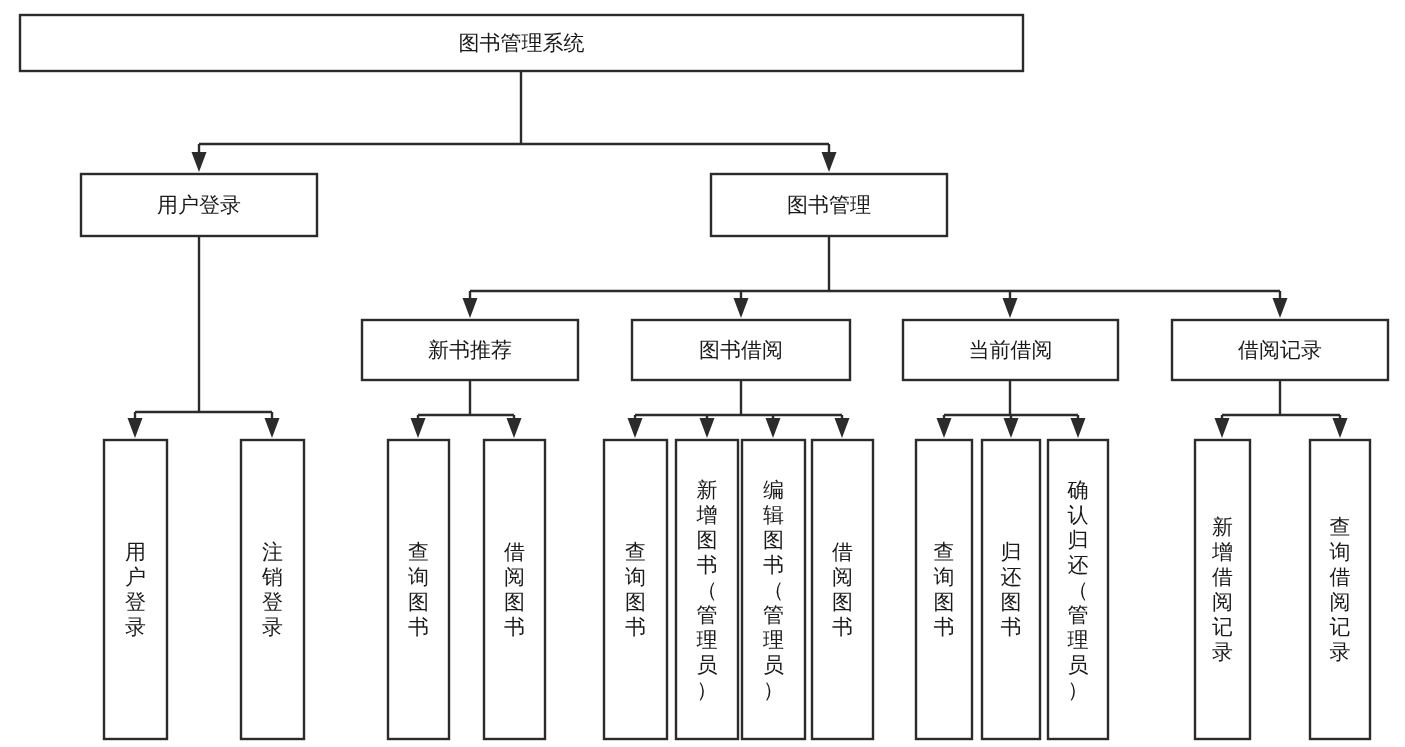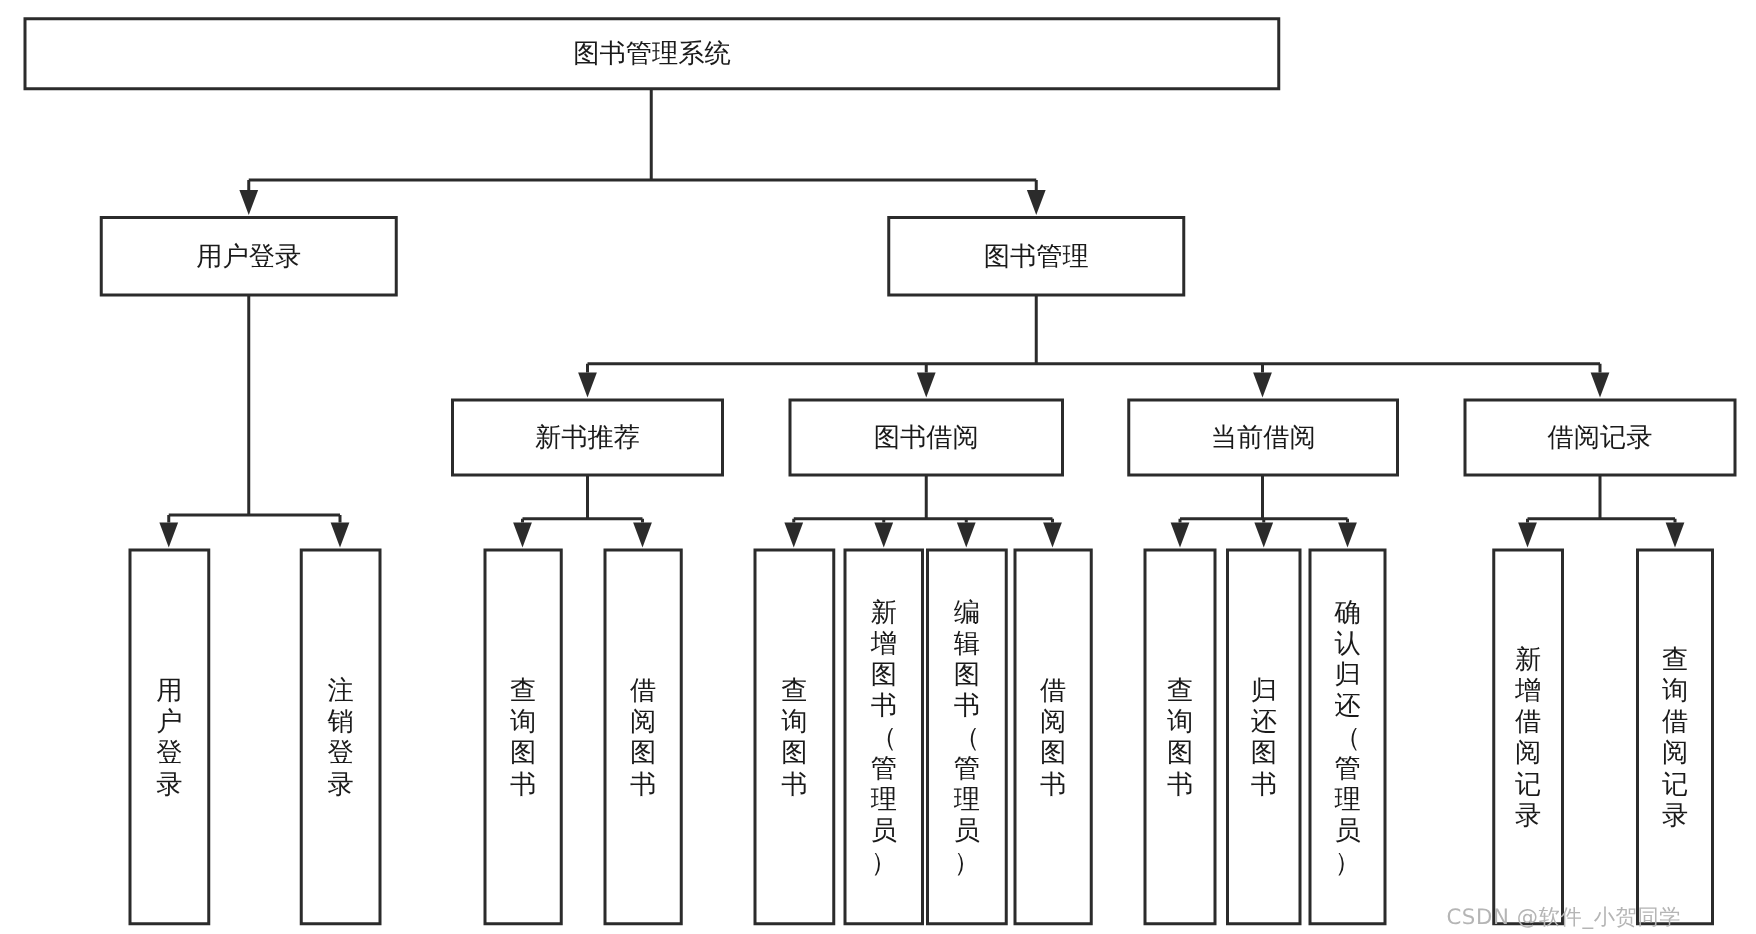--- a/index.html
+++ b/index.html
@@ -213,14 +213,13 @@
         <g>
           <rect x="1195" y="436" width="55" height="299" class="node-box"></rect>
           <text x="1222.5" class="node-label-v"><tspan x="1222.5" y="530">新</tspan><tspan x="1222.5" y="555">增</tspan><tspan x="1222.5" y="580">借</tspan><tspan x="1222.5" y="605">阅</tspan><tspan x="1222.5" y="630">记</tspan><tspan x="1222.5" y="655">录</tspan></text>
         </g>
         <g>
           <rect x="1310" y="436" width="60" height="299" class="node-box"></rect>
           <text x="1340" class="node-label-v"><tspan x="1340" y="530">查</tspan><tspan x="1340" y="555">询</tspan><tspan x="1340" y="580">借</tspan><tspan x="1340" y="605">阅</tspan><tspan x="1340" y="630">记</tspan><tspan x="1340" y="655">录</tspan></text>
         </g>
       </g>
   </svg>
-  <div class="watermark-text">CSDN @软件_小贺同学</div>
 </div>
 
 </body></html>

